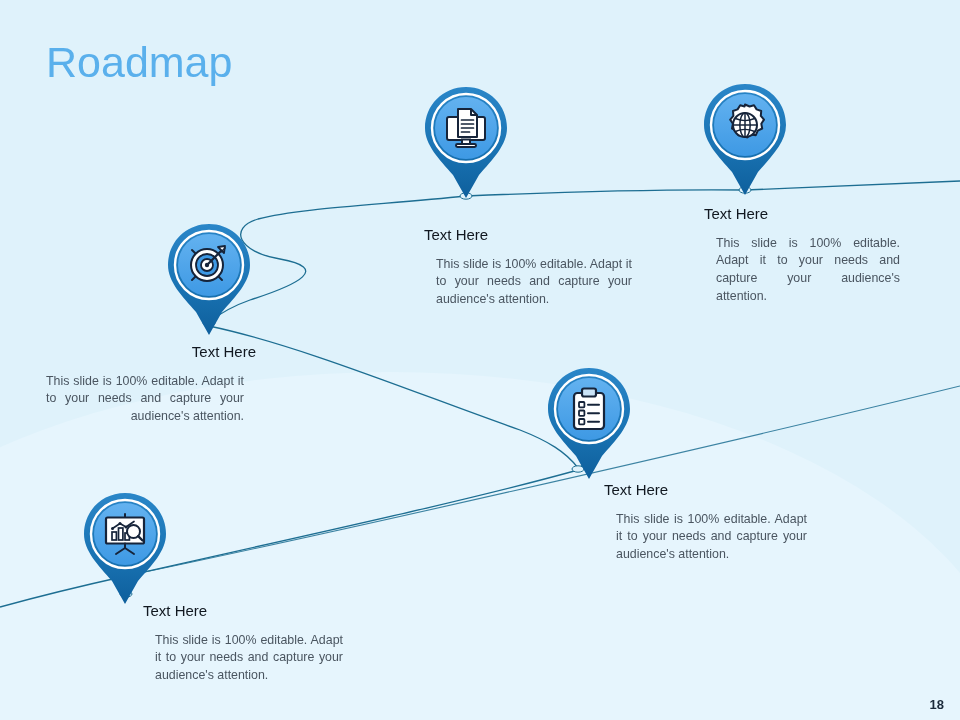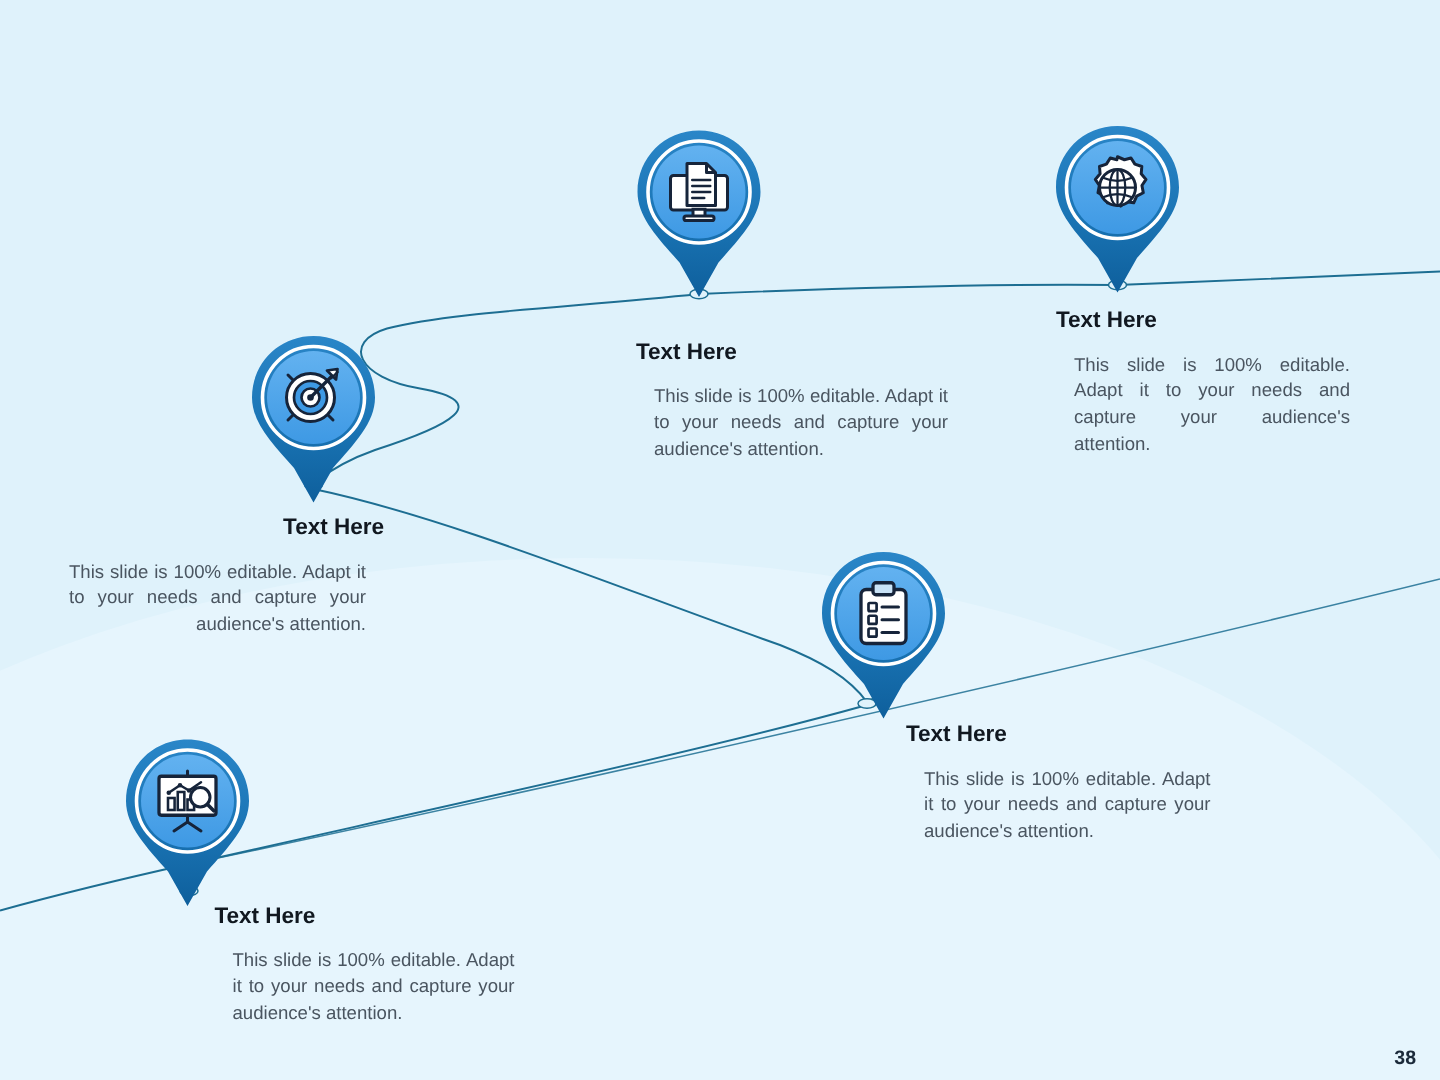--- a/index.html
+++ b/index.html
@@ -77,21 +77,21 @@
     height: 44px;
   }
 
   
   .tblock {
     position: absolute;
     width: 218px;
   }
   .tblock .t-head {
     font-size: 15px;
-    font-weight: bold;
+    font-weight: normal;
     color: #111820;
     margin: 0 0 7px 0;
     line-height: 1.1;
   }
   .tblock .t-body {
     font-size: 12.4px;
     color: #4a5560;
     line-height: 1.45;
     margin: 12px;
     text-align: justify;
@@ -151,20 +151,21 @@
 
     <path d="M 126,576 C 300,540 700,450 960,386" fill="none" stroke="#1d6e92" stroke-width="1.1" opacity="0.85"></path>
 
     <ellipse cx="466" cy="196" rx="6" ry="3.2" fill="#dff2fb" stroke="#1d6e92" stroke-width="1"></ellipse>
     <ellipse cx="745" cy="190" rx="6" ry="3.2" fill="#dff2fb" stroke="#1d6e92" stroke-width="1"></ellipse>
     <ellipse cx="209" cy="323" rx="6" ry="3.2" fill="#dff2fb" stroke="#1d6e92" stroke-width="1"></ellipse>
     <ellipse cx="578" cy="469" rx="6" ry="3.2" fill="#dff2fb" stroke="#1d6e92" stroke-width="1"></ellipse>
     <ellipse cx="126" cy="594" rx="6" ry="3.2" fill="#dff2fb" stroke="#1d6e92" stroke-width="1"></ellipse>
   </svg>
 
+  <h1 id="title">Roadmap</h1>
 
   <div class="pin" id="pin-1">
     <svg class="pin-body" viewBox="0 0 86 116">
       <path d="M43 2 C20 2 2 20 2 43 C2 60 16 74 30 90 L43 113 L56 90 C70 74 84 60 84 43 C84 20 66 2 43 2 Z" fill="url(#pinOuterGrad)"></path>
       <circle cx="43" cy="43" r="34" fill="none" stroke="#ffffff" stroke-width="2.4"></circle>
       <circle cx="43" cy="43" r="31" fill="url(#pinInnerGrad)"></circle>
     </svg>
     <svg class="pin-icon" viewBox="0 0 44 44">
       <rect x="3" y="11" width="38" height="23" rx="2" fill="#ffffff" stroke="#16243a" stroke-width="2"></rect>
       <rect x="18" y="33.5" width="8" height="5" fill="#ffffff" stroke="#16243a" stroke-width="2"></rect>
@@ -287,15 +288,15 @@
   <div class="tblock" id="txt-4">
     <p class="t-head">Text Here</p>
     <p class="t-body">This slide is 100% editable. Adapt it to your needs and capture your audience's attention.</p>
   </div>
 
   <div class="tblock" id="txt-5">
     <p class="t-head">Text Here</p>
     <p class="t-body">This slide is 100% editable. Adapt it to your needs and capture your audience's attention.</p>
   </div>
 
-  <div id="page-number">38</div>
+  <div id="page-number">18</div>
 
 </div>
 
 </body></html>

